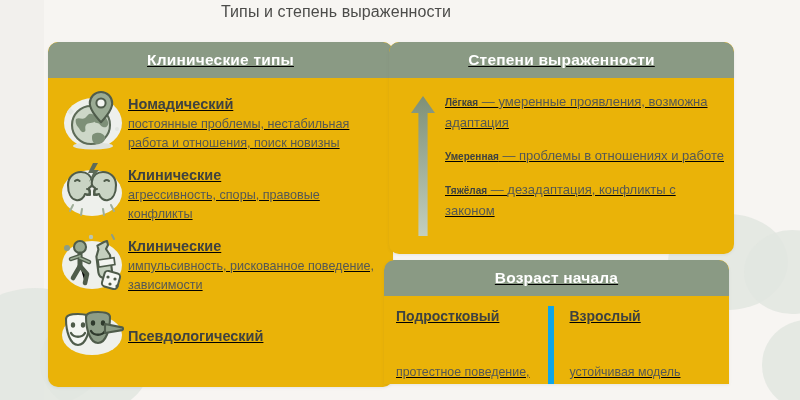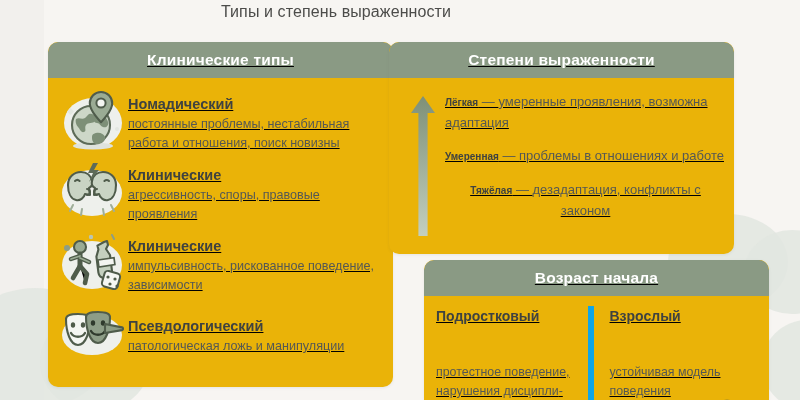--- a/index.html
+++ b/index.html
@@ -129,38 +129,38 @@
     justify-content: center;
     padding-top: 4px;
   }
   #severity-list {
     flex: 1 1 auto;
     padding-top: 2px;
   }
   .severity-item {
     margin-bottom: 13px;
   }
-  .severity-item:last-child { margin-bottom: 0; text-align: center; }
+  .severity-item:last-child { margin-bottom: 0; }
   .severity-line {
     font-size: 13px;
     color: #555854;
     line-height: 20px;
   }
   .severity-level {
     font-weight: bold;
     color: #3f4240;
     font-size: 10px;
   }
 
   
   #card-age {
-    left: 424px;
+    left: 384px;
     top: 260px;
     width: 345px;
-    height: 140px;
+    height: 124px;
     border-radius: 10px 10px 0 0;
   }
   #age-body {
     display: flex;
     padding: 10px 8px 0 12px;
     position: relative;
   }
   .age-col {
     flex: 1 1 50%;
     padding-right: 10px;
@@ -242,21 +242,21 @@
           <path d="M15 20c1.4-1.4 3.2-1.4 4.6 0" stroke="#4f5c4b" stroke-width="2" fill="none" stroke-linecap="round"></path>
           <path d="M49 20c-1.4-1.4-3.2-1.4-4.6 0" stroke="#4f5c4b" stroke-width="2" fill="none" stroke-linecap="round"></path>
           <path d="M27 28c2 0 3 1.5 3 3s-1 3-3 3" stroke="#4f5c4b" stroke-width="2" fill="none" stroke-linecap="round"></path>
           <path d="M37 28c-2 0-3 1.5-3 3s1 3 3 3" stroke="#4f5c4b" stroke-width="2" fill="none" stroke-linecap="round"></path>
           <path d="M33 2l-5 10h5l-4 9 10-12h-5l4-7z" fill="#5d6b58"></path>
           <path d="M13 44l-3 6M51 44l3 6M22 48l-1 6M43 48l1 6" stroke="#9fae99" stroke-width="2" stroke-linecap="round"></path>
         </svg>
       </div>
       <div class="clinical-text">
         <div class="clinical-title">Клинические</div>
-        <div class="clinical-desc">агрессивность, споры, правовые проявления</div>
+        <div class="clinical-desc">агрессивность, споры, правовые конфликты</div>
       </div>
     </div>
 
     <div class="clinical-item">
       <div class="clinical-icon">
         <svg class="icon-svg" width="64" height="62" viewBox="0 0 64 62" aria-hidden="true">
           <ellipse cx="32" cy="34" rx="30" ry="24" fill="#eef0ec"></ellipse>
           <circle cx="20" cy="16" r="6" fill="#9aab94" stroke="#4f5c4b" stroke-width="2.1"></circle>
           <path d="M20 23v12" stroke="#4f5c4b" stroke-width="5" stroke-linecap="round"></path>
           <path d="M20 25l-9 3M20 27l9 4" stroke="#4f5c4b" stroke-width="4.4" stroke-linecap="round"></path>
@@ -290,21 +290,20 @@
           <path d="M11 26c3 5 11 5 14 0" stroke="#4f5c4b" stroke-width="2.4" fill="none" stroke-linecap="round"></path>
           <path d="M26 10c0-3 3-5 12-5s12 2 12 5c0 12-4 26-12 26s-12-14-12-26z" fill="#8d9d87" stroke="#4f5c4b" stroke-width="2.1" stroke-linejoin="round"></path>
           <ellipse cx="33" cy="16" rx="2.2" ry="2.8" fill="#2f3a2d"></ellipse>
           <ellipse cx="43" cy="16" rx="2.2" ry="2.8" fill="#2f3a2d"></ellipse>
           <path d="M31 24c3 5 11 5 14 0" stroke="#2f3a2d" stroke-width="2.4" fill="none" stroke-linecap="round"></path>
           <path d="M45 17l17 3.4c1.4.3 1.4 2.4 0 2.7L45 26z" fill="#8d9d87" stroke="#4f5c4b" stroke-width="2.1" stroke-linejoin="round"></path>
         </svg>
       </div>
       <div class="clinical-text">
         <div class="clinical-title">Псевдологический</div>
-        <div class="clinical-desc">патологическая ложь и манипуляции</div>
       </div>
     </div>
 
   </div>
 </div>
 
 <div class="card" id="card-severity">
   <div class="card-header">Степени выраженности</div>
   <div id="severity-body">
     <div id="severity-arrow">

